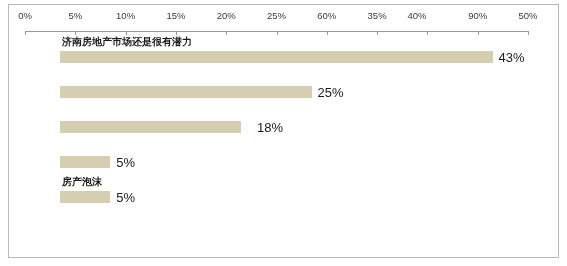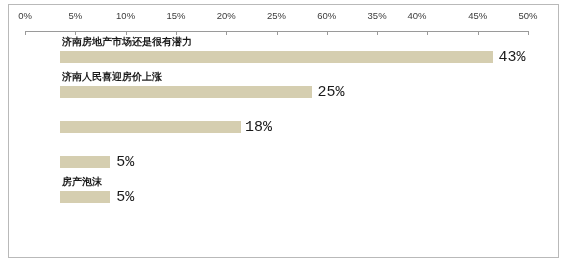--- a/index.html
+++ b/index.html
@@ -86,45 +86,44 @@
   .bar {
     position: absolute;
     left: 25px;
     top: 15px;
     height: 12px;
     background: #D5CEB0;
   }
   .bar-value {
     position: absolute;
     top: 16px;
-    font-size: 15px;
+    font-size: 13px;
     color: #1a1a1a;
     white-space: nowrap;
     line-height: 11px;
-    font-family: Liberation Mono, monospace;
   }
 </style>
 </head>
 <body>
 
 <div id="chart-frame">
   <div class="frame-border"></div>
 
   <div class="axis">
     <div id="axis-labels">
         <div class="axis-tick-label" style="left: 25px;">0%</div>
         <div class="axis-tick-label" style="left: 75.3px;">5%</div>
         <div class="axis-tick-label" style="left: 125.6px; text-align: right;">10%</div>
         <div class="axis-tick-label" style="left: 175.9px;">15%</div>
         <div class="axis-tick-label" style="left: 226.2px; text-align: center;">20%</div>
         <div class="axis-tick-label" style="left: 276.5px;">25%</div>
         <div class="axis-tick-label" style="left: 326.8px;">60%</div>
         <div class="axis-tick-label" style="left: 377.1px;">35%</div>
         <div class="axis-tick-label" style="left: 417px;">40%</div>
-        <div class="axis-tick-label" style="left: 477.7px;">45%</div>
+        <div class="axis-tick-label" style="left: 477.7px;">90%</div>
         <div class="axis-tick-label" style="left: 528px; text-align: right;">50%</div>
       </div>
     <div id="axis-ticks">
         <div class="axis-tick" style="left: 25px; background: rgb(154, 154, 154);"></div>
         <div class="axis-tick" style="left: 75.3px; background: rgb(154, 154, 154);"></div>
         <div class="axis-tick" style="left: 125.6px; background: rgb(154, 154, 154);"></div>
         <div class="axis-tick" style="left: 175.9px; background: rgb(154, 154, 154);"></div>
         <div class="axis-tick" style="left: 226.2px; background: rgb(154, 154, 154);"></div>
         <div class="axis-tick" style="left: 276.5px; background: rgb(154, 154, 154);"></div>
         <div class="axis-tick" style="left: 326.8px; background: rgb(154, 154, 154);"></div>
@@ -136,27 +135,26 @@
       </div>
   </div>
 
   <div class="plot" id="plot-area">
       <div class="bar-group" style="top: 0px;">
         <div class="cat-label">济南房地产市场还是很有潜力</div>
         <div class="bar" style="width: 432.58px; background: rgb(213, 206, 176);"></div>
         <div class="bar-value" style="left: 463.58px; color: rgb(26, 26, 26);">43%</div>
       </div>
       <div class="bar-group" style="top: 35px;">
-        <div class="cat-label">济南人民喜迎房价上涨</div>
         <div class="bar" style="width: 251.5px; background: rgb(213, 206, 176);"></div>
         <div class="bar-value" style="left: 282.5px; color: rgb(26, 26, 26);">25%</div>
       </div>
       <div class="bar-group" style="top: 70px;">
         <div class="bar" style="width: 181.08px; background: rgb(213, 206, 176);"></div>
-        <div class="bar-value" style="left: 210px; color: rgb(26, 26, 26);">18%</div>
+        <div class="bar-value" style="left: 222px; color: rgb(26, 26, 26);">18%</div>
       </div>
       <div class="bar-group" style="top: 105px;">
         <div class="bar" style="width: 50.3px; background: rgb(213, 206, 176);"></div>
         <div class="bar-value" style="left: 81.3px; color: rgb(26, 26, 26);">5%</div>
       </div>
       <div class="bar-group" style="top: 140px;">
         <div class="cat-label">房产泡沫</div>
         <div class="bar" style="width: 50.3px; background: rgb(213, 206, 176);"></div>
         <div class="bar-value" style="left: 81.3px; color: rgb(26, 26, 26);">5%</div>
       </div>

